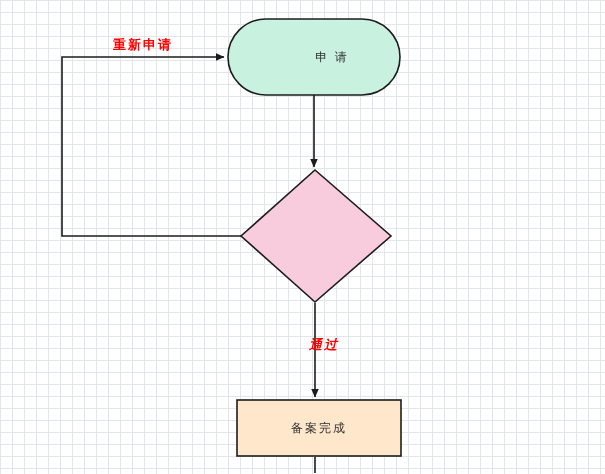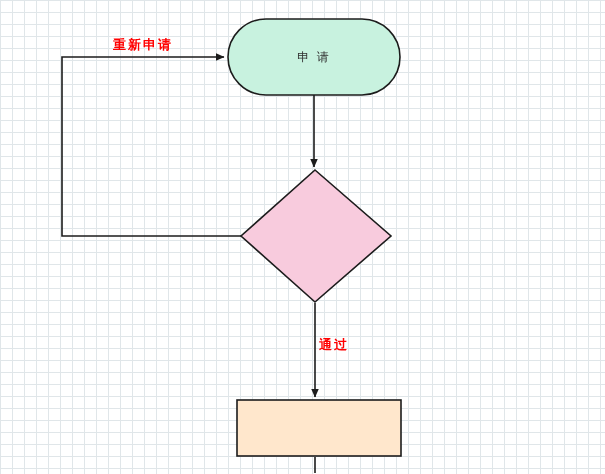--- a/index.html
+++ b/index.html
@@ -43,24 +43,24 @@
     pointer-events: none;
   }
   .edge-label {
     position: absolute;
     font-size: 13px;
     font-weight: bold;
     letter-spacing: 2px;
     text-align: center;
     line-height: 17px;
   }
-  .lbl-apply    { left: 228px; top: 19px;  width: 172px; height: 76px; }
+  .lbl-apply    { left: 246px; top: 19px;  width: 172px; height: 76px; }
   .lbl-review   { left: 241px; top: 170px; width: 150px; height: 132px; }
   .lbl-complete { left: 237px; top: 400px; width: 164px; height: 56px; }
-  .lbl-pass     { left: 298px; top: 336px; width: 72px; }
+  .lbl-pass     { left: 288px; top: 336px; width: 72px; font-style: italic; }
   .lbl-fail     { left: 20px;  top: 139px; width: 78px; }
   .lbl-reapply  { left: 96px;  top: 36px;  width: 94px; }
 </style>
 </head>
 <body>
 
 <div class="canvas">
 
   <svg class="edges" width="605" height="474" viewBox="0 0 605 474">
     <defs>
@@ -73,17 +73,18 @@
     <path class="edge" d="M315,303 L315,397" marker-end="url(#arrowhead)"></path>
     <path class="edge" d="M241,236 L62,236 L62,57 L224,57" marker-end="url(#arrowhead)"></path>
     <path class="edge" d="M315,457 L315,473"></path>
 
     <rect class="shape" x="228" y="19" width="172" height="76" rx="38" ry="38" fill="#c8f2df"></rect>
     <polygon class="shape" points="315,170 391,236 315,302 241,236" fill="#f8cbdd"></polygon>
     <rect class="shape" x="237" y="400" width="164" height="56" fill="#ffe7cc"></rect>
   </svg>
 
   <div class="node-label lbl-apply">申 请</div>
+  <div class="node-label lbl-complete">备案完成</div>
 
   <div class="edge-label lbl-pass" style="color: rgb(255, 0, 0);">通过</div>
   <div class="edge-label lbl-reapply" style="color: rgb(255, 0, 0);">重新申请</div>
 
 </div>
 
 </body></html>

